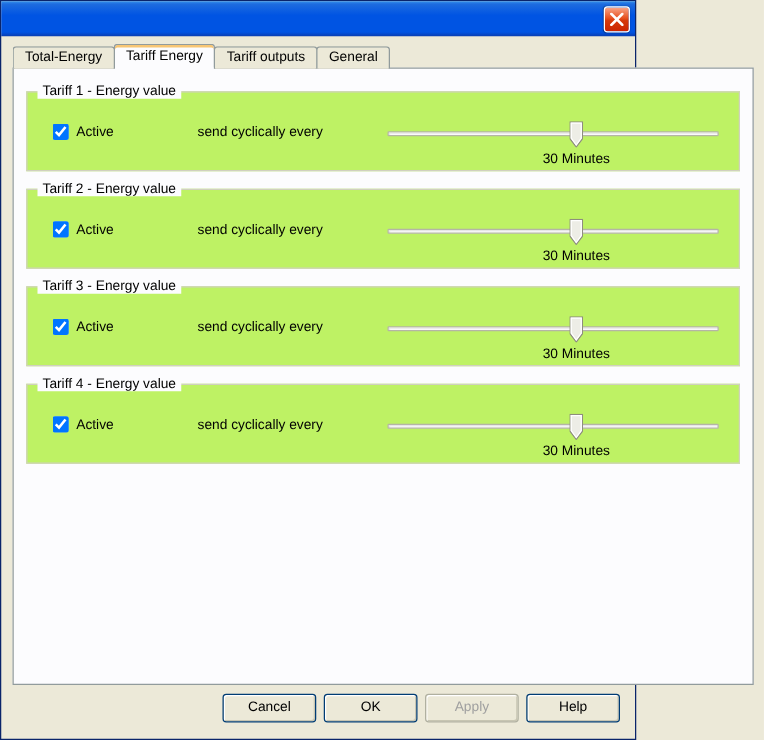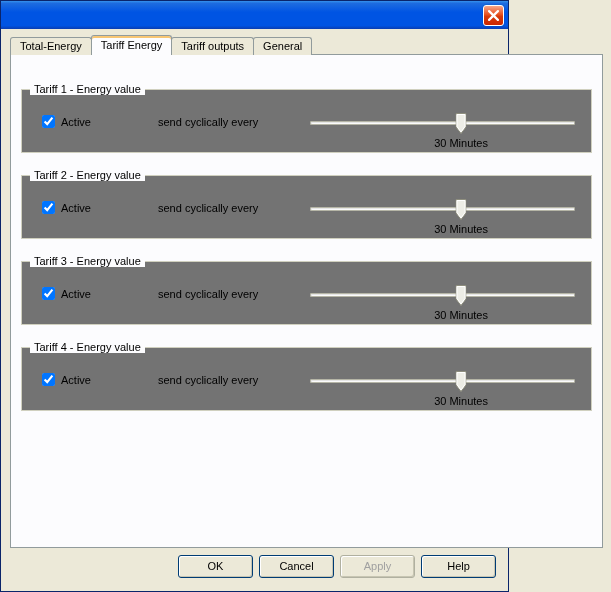--- a/index.html
+++ b/index.html
@@ -79,25 +79,25 @@
     position: absolute;
     top: 19px; left: 0;
     width: 593px; height: 494px;
     background: #FCFCFE;
     border: 1px solid #919B9C;
     z-index: 1;
     padding: 12px 10px;
   }
   fieldset.group {
     border: 1px solid #D0D0BF;
-    margin: 16px 0 8px 0;
+    margin: 0 0 8px 0;
     padding: 0;
     height: 70px;
     position: relative;
-    background: #737373;
+    background: #bef264;
   }
   fieldset.group legend {
     padding: 0 4px;
     margin-left: 8px;
     background: #FCFCFE;
     font-size: 11px;
   }
   .row {
     position: absolute;
     top: 16px; left: 20px; right: 14px;
@@ -273,18 +273,18 @@
             </div>
             <div class="val" style="left:57%;">30 Minutes</div>
           </div>
         </div>
       </fieldset>
 
     </div>
   </div>
 
   <div class="buttonbar">
+    <button class="winbtn">Cancel</button>
     <button class="winbtn">OK</button>
-    <button class="winbtn">Cancel</button>
     <button class="winbtn disabled">Apply</button>
     <button class="winbtn">Help</button>
   </div>
 </div>
 
 </body></html>

